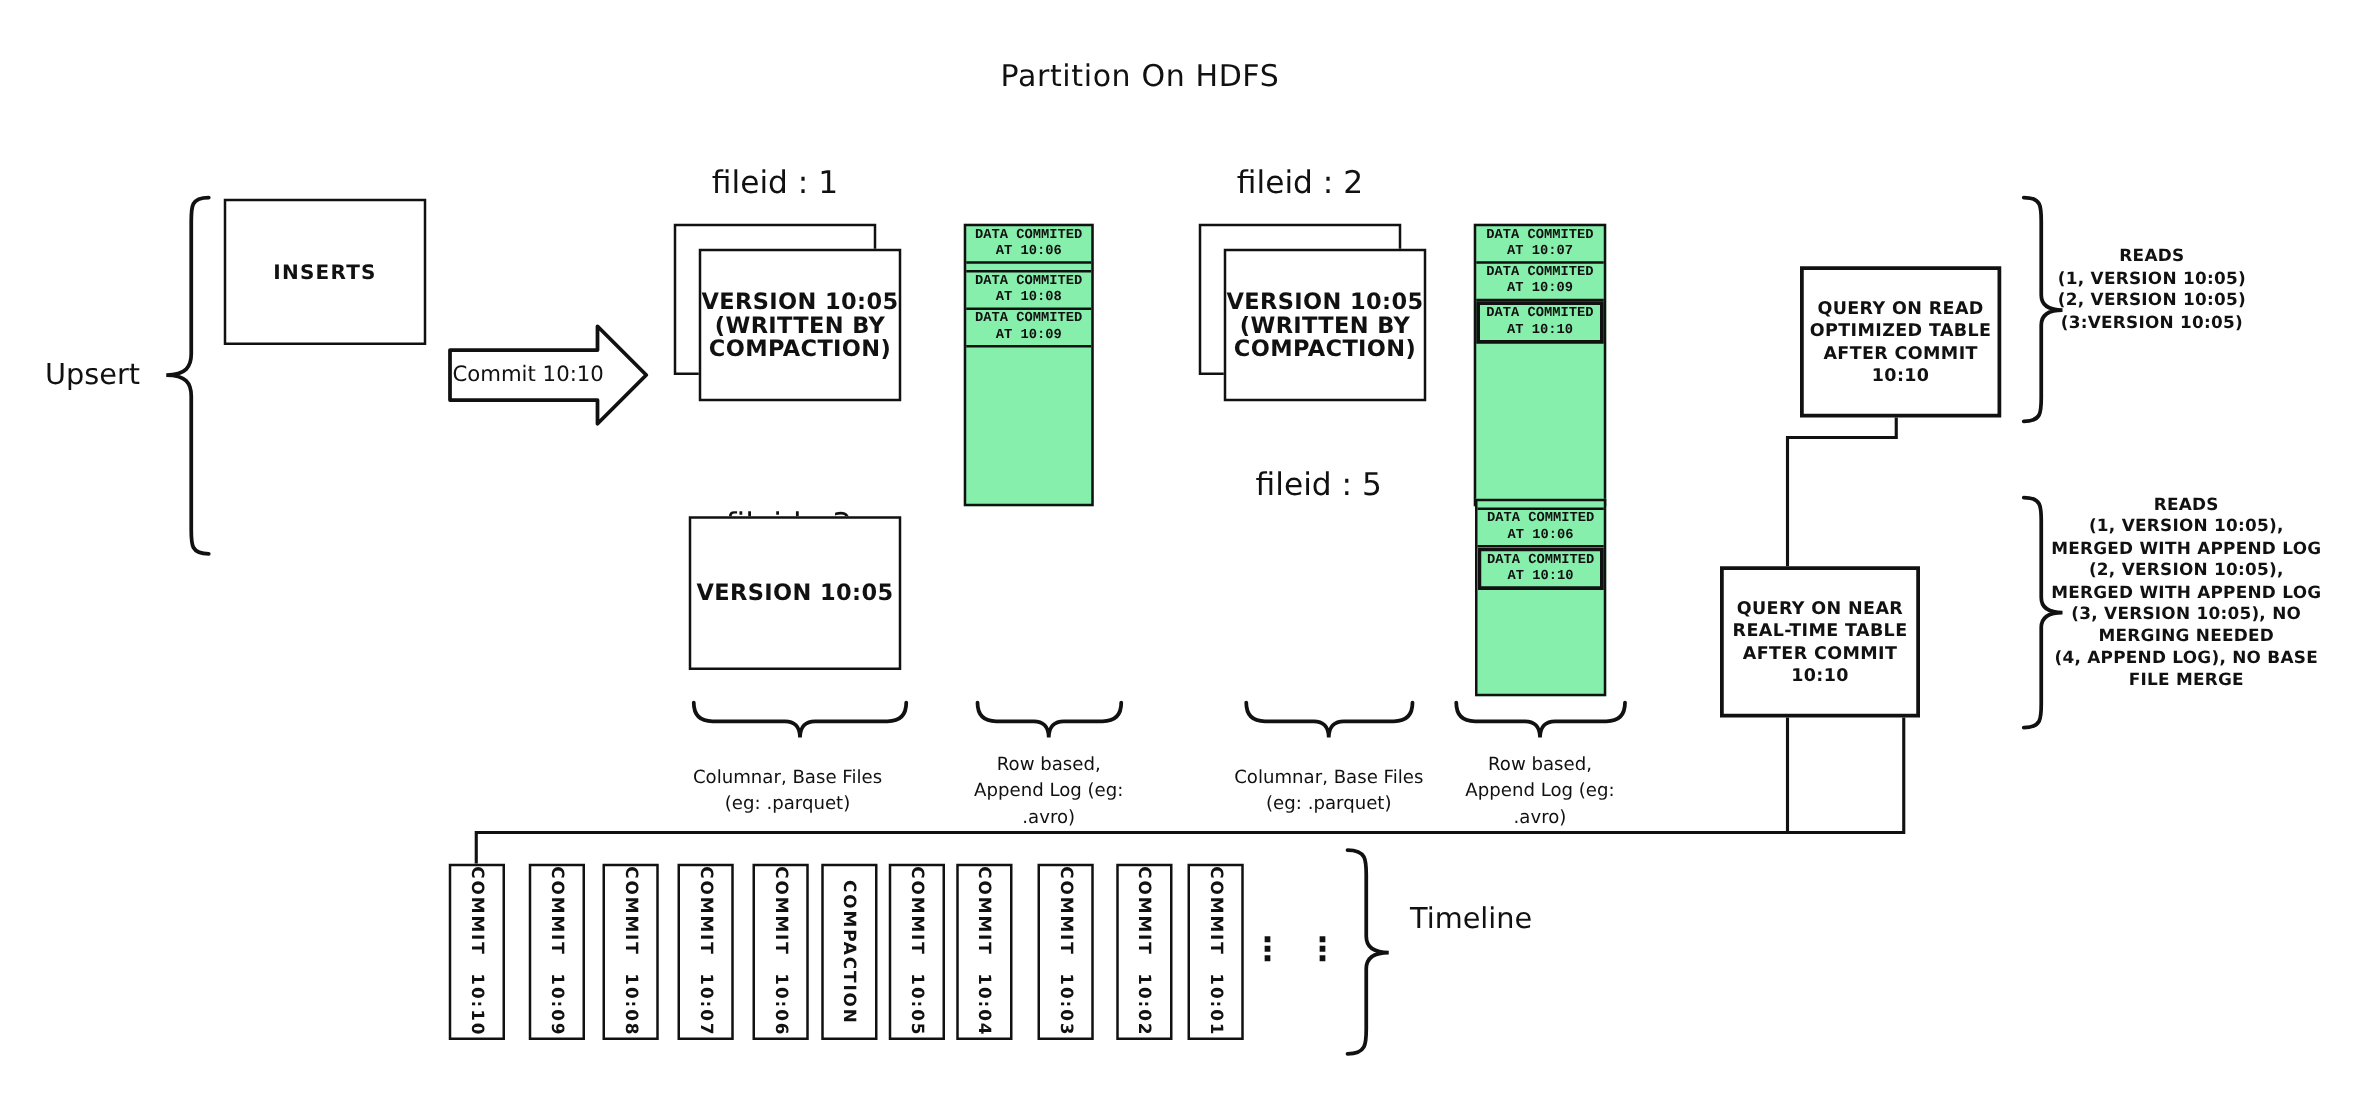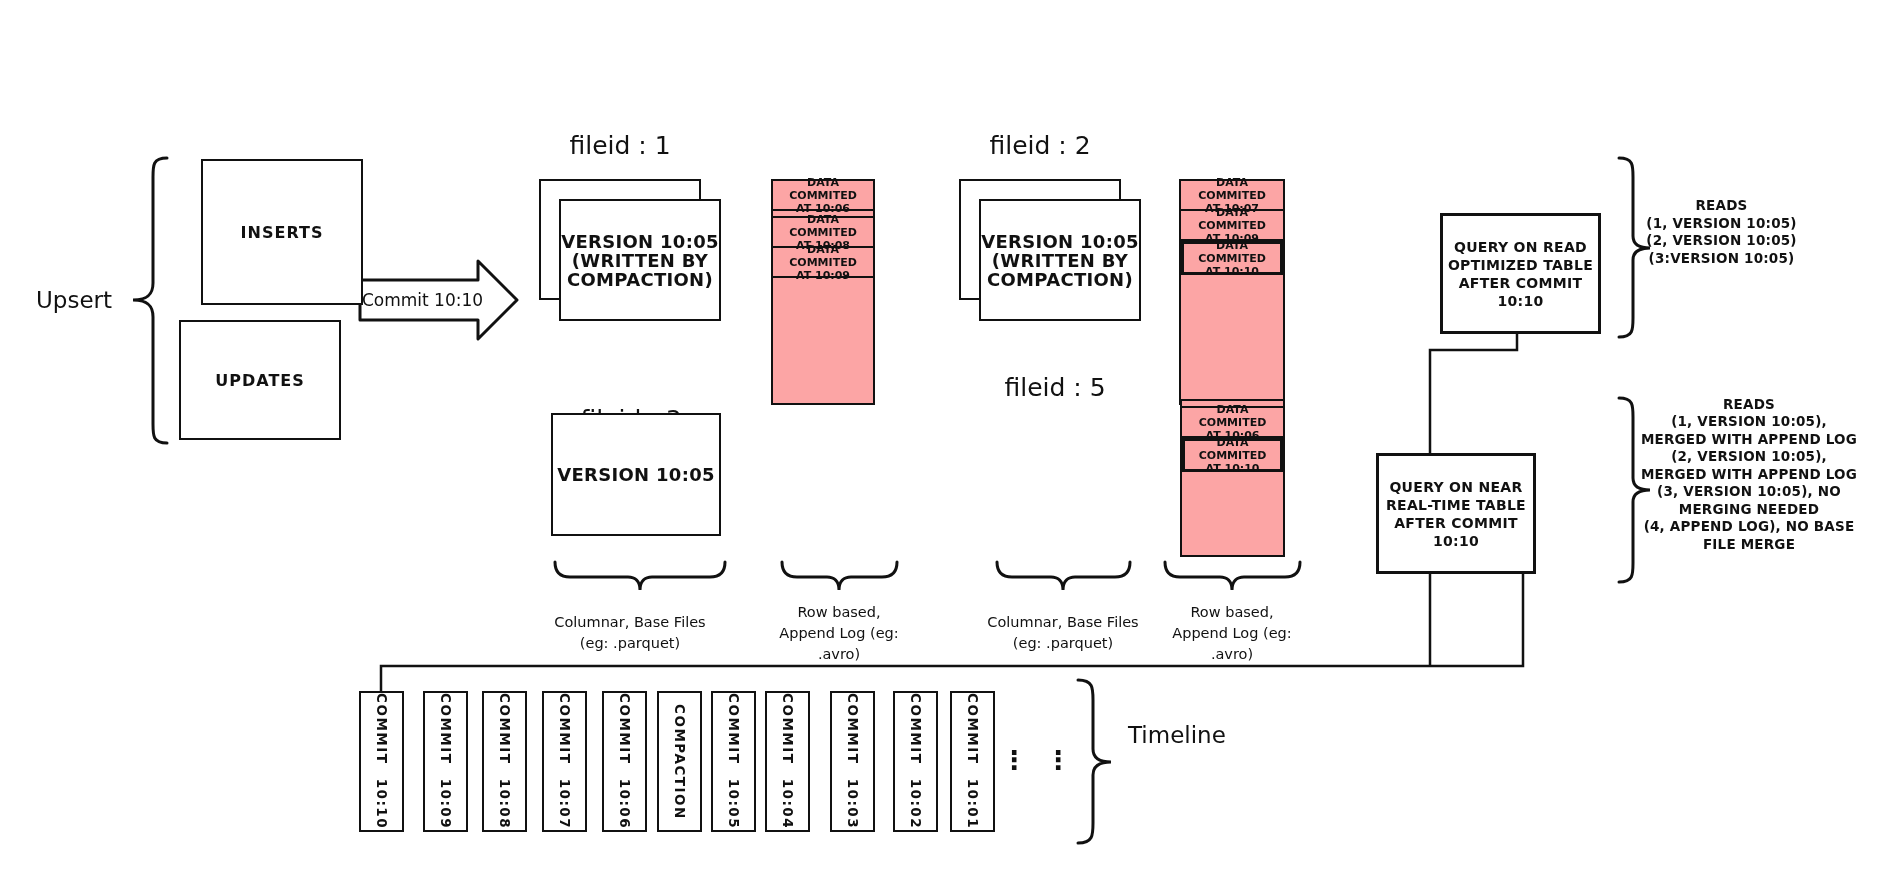--- a/index.html
+++ b/index.html
@@ -12,21 +12,21 @@
   .ctr{display:flex;align-items:center;justify-content:center;text-align:center;}
   .box{position:absolute;border:2.5px solid #111;background:#fff;box-sizing:border-box;}
   .box3{border-width:3px;margin-top:34px;}
   .pre{white-space:pre-line;}
   .title{font-size:24px;letter-spacing:.5px;}
   .sidelabel{font-size:23px;}
   .fileid{font-size:25px;}
   .basefile-text{font-size:18px;font-weight:bold;line-height:19px;letter-spacing:.3px;}
   .bigbox-text{font-size:16px;font-weight:bold;letter-spacing:1px;}
   .arrow-label{font-size:17px;}
-  .logcol{position:absolute;border:2.5px solid #111;background:#fca5a5;box-sizing:border-box;}
+  .logcol{position:absolute;border:2.5px solid #111;background:#86efac;box-sizing:border-box;font-family:Liberation Mono, monospace;}
   .cell{box-sizing:border-box;border-bottom:2.5px solid #111;display:flex;align-items:center;justify-content:center;
         text-align:center;font-size:11px;font-weight:bold;line-height:13px;white-space:pre-line;}
   .cell-thick{box-shadow:inset 0 0 0 3px #111;border-bottom:none;}
   .spacer{box-sizing:border-box;border-bottom:2.5px solid #111;}
   .bracelabel{font-size:14.5px;line-height:21px;}
   .qbox-text{font-size:14px;font-weight:bold;line-height:18px;letter-spacing:.3px;}
   .reads{font-size:13.5px;font-weight:bold;line-height:17.5px;letter-spacing:.2px;}
   .tl-item{position:absolute;border:2.5px solid #111;background:#fff;box-sizing:border-box;
            display:flex;align-items:center;justify-content:center;}
   .tl-text{writing-mode:vertical-rl;text-orientation:mixed;font-size:13.5px;font-weight:bold;
@@ -54,27 +54,25 @@
     <path d="M 1619 398 C 1633 398, 1633 405, 1633 417 L 1633 478 C 1633 485, 1637 490, 1650 490 C 1637 490, 1633 495, 1633 502 L 1633 563 C 1633 575, 1633 582, 1619 582" fill="none" stroke="#111" stroke-width="3" stroke-linecap="round"></path>
 
     <path d="M 1078 680 C 1093 680, 1093 688, 1093 700 L 1093 749 C 1093 756, 1097 762, 1111 762 C 1097 762, 1093 768, 1093 775 L 1093 823 C 1093 835, 1093 843, 1078 843" fill="none" stroke="#111" stroke-width="3" stroke-linecap="round"></path>
 
     <path d="M 381 691 L 381 666 L 1523 666 L 1523 557" fill="none" stroke="#111" stroke-width="2.5"></path>
     <polygon points="1523,539 1515,558 1531,558" fill="#111"></polygon>
     <path d="M 1430 666 L 1430 350 L 1517 350 L 1517 319" fill="none" stroke="#111" stroke-width="2.5"></path>
     <polygon points="1517,300 1509,319 1525,319" fill="#111"></polygon>
   </svg>
 
+  <div class="abs ctr title" style="left:712px;top:44px;width:400px;height:34px;">Partition On HDFS</div>
 
   <div class="abs ctr sidelabel" style="left:26px;top:284px;width:96px;height:32px;">Upsert</div>
-  <div class="box ctr bigbox-text" style="left:179px;top:159px;width:162px;height:146px;margin-left:22px;">
+  <div class="box ctr bigbox-text" style="left:179px;top:159px;width:162px;height:117px;">
     <span>INSERTS</span>
-  </div>
-  <div class="box ctr bigbox-text" style="left:179px;top:320px;width:162px;height:120px;">
-    <span>UPDATES</span>
   </div>
   <div class="abs ctr arrow-label" style="left:360px;top:286px;width:125px;height:28px;">Commit 10:10</div>
 
   <div class="abs ctr fileid" style="left:545px;top:132px;width:150px;height:26px;">fileid : 1</div>
   <div class="box" style="left:539px;top:179px;width:162px;height:121px;"></div>
   <div class="box ctr basefile-text pre" style="left:559px;top:199px;width:162px;height:122px;">VERSION 10:05
 (WRITTEN BY
 COMPACTION)</div>
   <div class="logcol" style="left:771px;top:179px;width:104px;height:226px;">
     <div class="cell" style="height:30px;">DATA COMMITED

